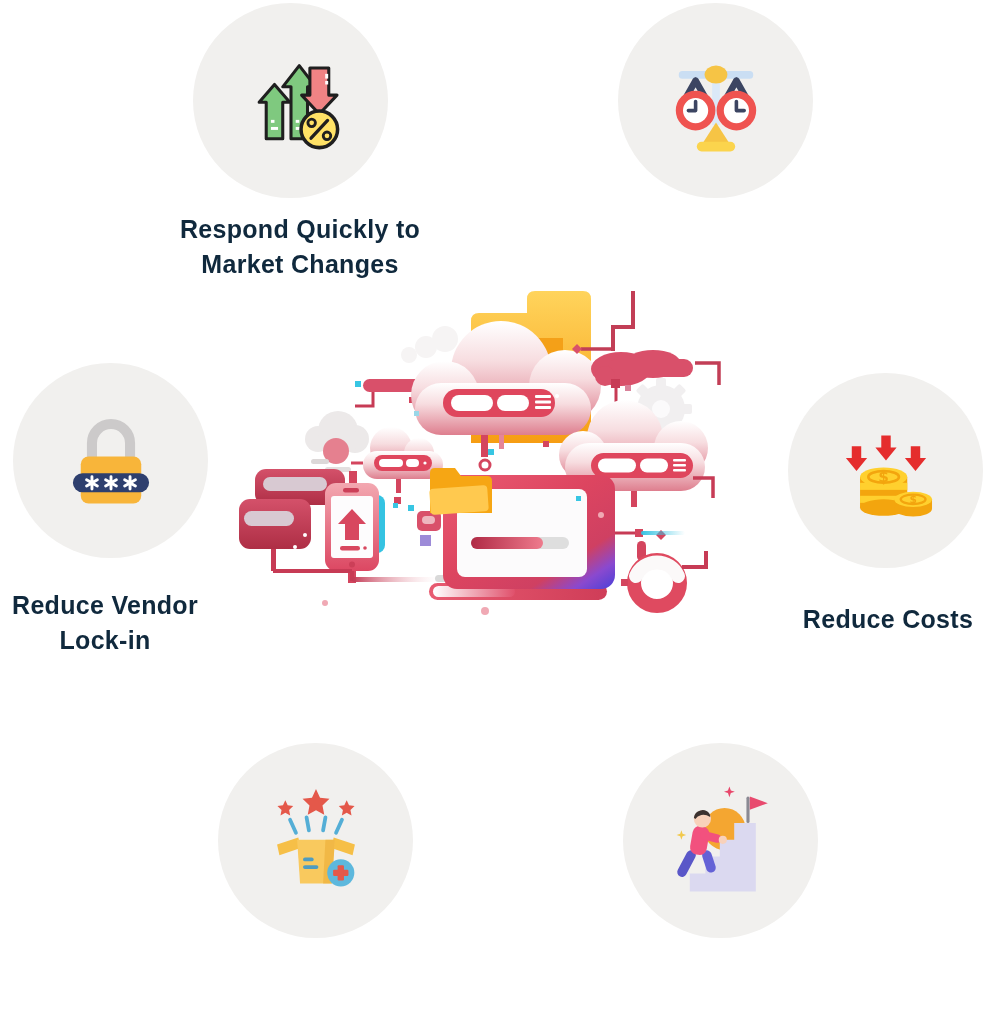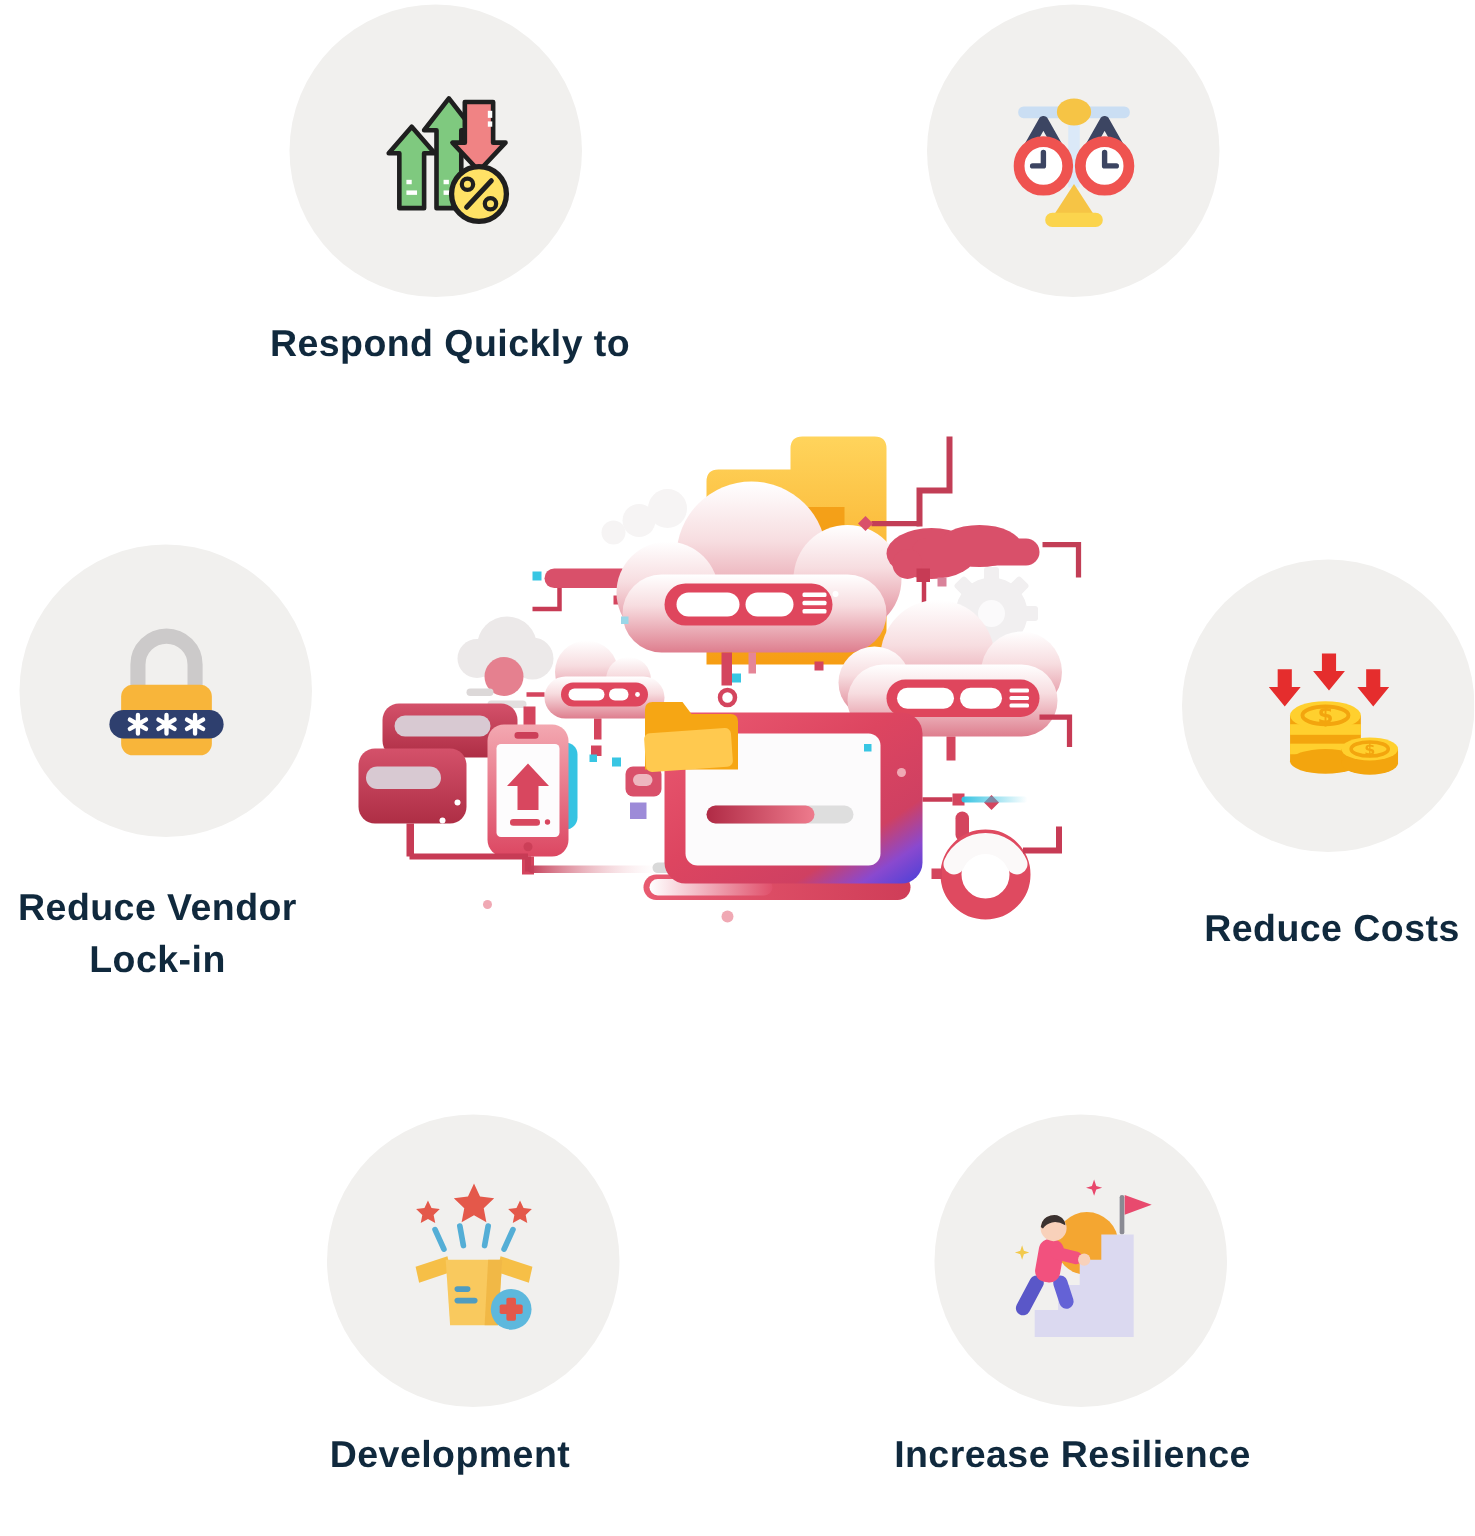--- a/index.html
+++ b/index.html
@@ -30,20 +30,21 @@
       <rect x="79" y="27" width="2.5" height="4" fill="#fff"></rect>
         <rect x="79" y="33" width="2.5" height="3" fill="#fff"></rect>
       <circle cx="74" cy="74" r="15.5" fill="#ffe266" stroke="#1f1f1f" stroke-width="3"></circle>
       <circle cx="67.5" cy="68.5" r="3.2" fill="none" stroke="#1f1f1f" stroke-width="2.4"></circle>
       <circle cx="80.5" cy="79.5" r="3.2" fill="none" stroke="#1f1f1f" stroke-width="2.4"></circle>
       <path d="M81,66.5 L67,81.5" stroke="#1f1f1f" stroke-width="2.8" stroke-linecap="round"></path>
     </svg>
   </div>
   <div class="benefit-label" style="left:150px;top:212px;width:300px;">
     <span>Respond Quickly to</span>
+    <span>Market Changes</span>
   </div>
 
   <div class="benefit-circle" style="left:618px;top:3px;width:195px;height:195px;">
     <svg width="120" height="120" viewBox="0 0 100 100">
       <rect x="19" y="25" width="62" height="6.5" rx="3" fill="#cadef3"></rect>
       <rect x="46.8" y="30" width="6.4" height="40" fill="#dbe9f8"></rect>
       <ellipse cx="50" cy="28" rx="9.5" ry="7.5" fill="#f6c445"></ellipse>
       <path d="M33,33 L24.5,48 M33,33 L41.5,48" stroke="#3c4562" stroke-width="5.5" stroke-linecap="round" fill="none"></path>
       <path d="M67,33 L58.5,48 M67,33 L75.5,48" stroke="#3c4562" stroke-width="5.5" stroke-linecap="round" fill="none"></path>
       <circle cx="33" cy="58" r="13.5" fill="#ffffff" stroke="#ef5350" stroke-width="6"></circle>
@@ -117,42 +118,38 @@
       <polygon points="34,49 66,49 63.5,86 36.5,86" fill="#f9c95e"></polygon>
       <polygon points="58,49 66,49 63.5,86 56,86" fill="#eeb03c" opacity="0.7"></polygon>
       <rect x="39" y="64" width="9" height="3.2" rx="1.6" fill="#4f9cc0"></rect>
       <rect x="39" y="70.5" width="13" height="3.2" rx="1.6" fill="#4f9cc0"></rect>
       <circle cx="71" cy="77" r="11.5" fill="#5db8dd"></circle>
       <rect x="64.5" y="74.3" width="13" height="5.4" rx="1" fill="#e4584a"></rect>
       <rect x="68.3" y="70.5" width="5.4" height="13" rx="1" fill="#e4584a"></rect>
     </svg>
   </div>
   <div class="benefit-label" style="left:130px;top:953px;width:340px;">
-    <span>Development</span>
   </div>
 
   <div class="benefit-circle" style="left:623px;top:743px;width:195px;height:195px;">
     <svg width="120" height="120" viewBox="0 0 100 100">
       <polygon points="57,4.5 58.2,8 61.5,9 58.2,10 57,13.5 55.8,10 52.5,9 55.8,8" fill="#e8476b"></polygon>
       <polygon points="17,41 18,44 21,45 18,46 17,49 16,46 13,45 16,44" fill="#f2c94c"></polygon>
       <circle cx="53" cy="40" r="17.5" fill="#f4a631"></circle>
       <rect x="71.2" y="13" width="2.6" height="22" rx="1.3" fill="#8a8a93"></rect>
       <polygon points="74,13 89,18.5 74,24" fill="#e84a6e"></polygon>
       <path d="M24,92 V77 H37 V63 H49 V49 H61 V35 H79 V92 Z" fill="#dbd9f0"></path>
       <rect x="22" y="58" width="8" height="24" rx="4" fill="#5a57c8" transform="rotate(28 26 60)"></rect>
       <rect x="33" y="58" width="8" height="19" rx="4" fill="#6462d6" transform="rotate(-18 37 58)"></rect>
       <rect x="25.5" y="37.5" width="14" height="24" rx="6" fill="#f2517e" transform="rotate(10 32 48)"></rect>
       <rect x="33" y="41" width="18" height="7" rx="3.5" fill="#f2517e" transform="rotate(14 33 44)"></rect>
       <circle cx="51.5" cy="49" r="3.4" fill="#f8d1ba"></circle>
       <circle cx="34.5" cy="31.5" r="7.2" fill="#f8d1ba"></circle>
       <path d="M27.4,30.5 a7.2,7.2 0 0 1 13,-3.2 q0.8,1.4 0.6,2.6 q-4,-2.4 -7.4,-1.6 q-3.4,0.8 -5,3.4 q-1,-0.4 -1.2,-1.2 z" fill="#3b3230"></path>
     </svg>
-  </div>
-  <div class="benefit-label" style="left:545px;top:953px;width:340px;">
-    <span>Increase Resilience</span>
   </div>
 
   <svg class="illo" viewBox="0 0 500 360">
     <defs>
       <linearGradient id="cg" x1="0" y1="0" x2="0" y2="1">
         <stop offset="0" stop-color="#ffffff"></stop>
           <stop offset="0.4" stop-color="#f7dde0"></stop>
           <stop offset="1" stop-color="#de7e8e"></stop>
       </linearGradient>
       <linearGradient id="fold" x1="0" y1="0" x2="0" y2="1">

